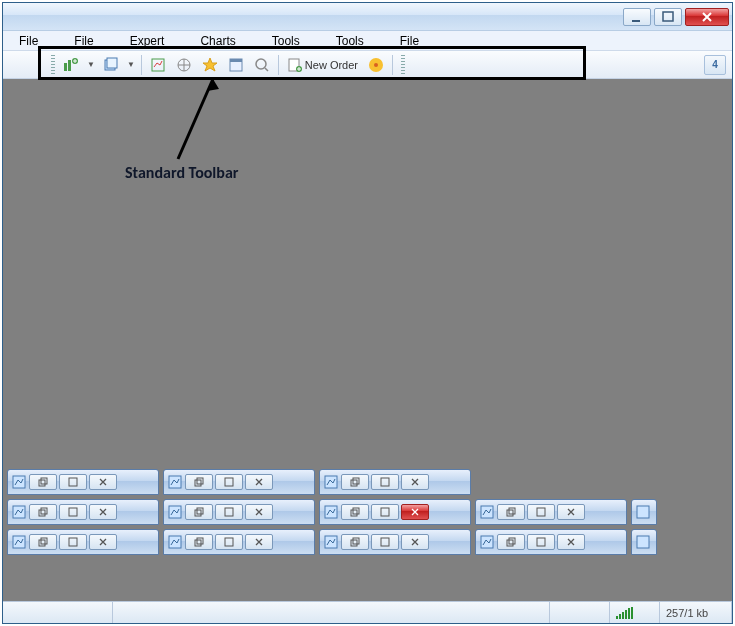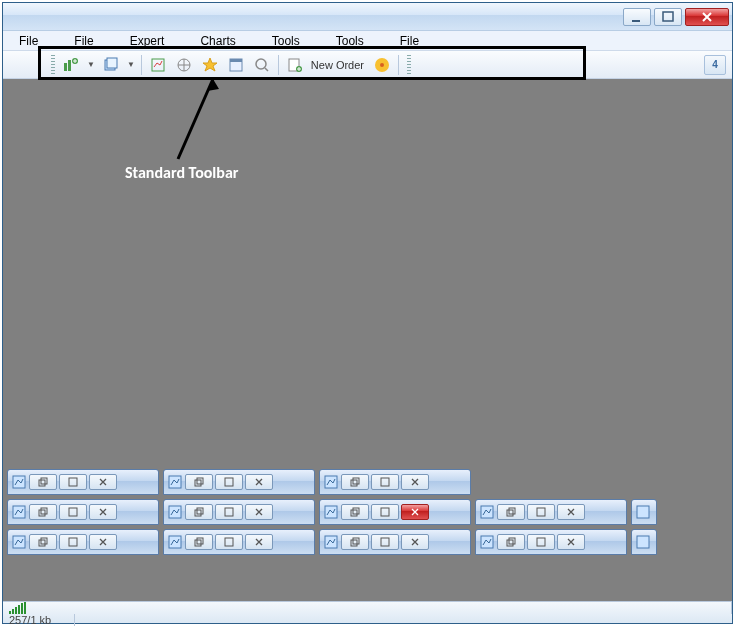--- a/index.html
+++ b/index.html
@@ -97,21 +97,21 @@
 }
 .tbar-btn {
   min-width: 22px;
   height: 22px;
   border: 1px solid transparent;
   border-radius: 2px;
   display: flex;
   align-items: center;
   justify-content: center;
   padding: 0 3px;
-  gap: 8px;
+  gap: 2px;
   cursor: pointer;
   font-size: 11px;
   color: #333;
 }
 .tbar-sep {
   width: 1px;
   height: 20px;
   background: #b8c8dc;
   margin: 0 2px;
 }
@@ -131,21 +131,21 @@
   height: 84px;
   z-index: 5;
   pointer-events: none;
 }
 .annotation-text {
   position: absolute;
   left: 122px;
   top: 84px;
   font-size: 16px;
   font-weight: bold;
-  color: #ffffff;
+  color: #0f172a;
   font-family: Calibri, sans-serif;
   z-index: 5;
 }
 .mdi-area {
   position: absolute;
   left: 4px;
   bottom: 42px;
   right: 4px;
 }
 .mdi-row {
@@ -183,21 +183,20 @@
   display: flex; align-items: center; justify-content: center;
   font-size: 9px;
   cursor: pointer;
 }
 .statusbar {
   height: 22px;
   background: linear-gradient(to bottom, #f4f8fc, #dce8f4);
   border-top: 1px solid #b8c8dc;
   display: flex;
   align-items: stretch;
-  flex-direction: column;
 }
 .status-cell {
   border-right: 1px solid #b8c8dc;
   display: flex;
   align-items: center;
   padding: 0 6px;
   font-size: 11px;
   color: #444;
 }
 .status-cell.wide { flex: 1; }

